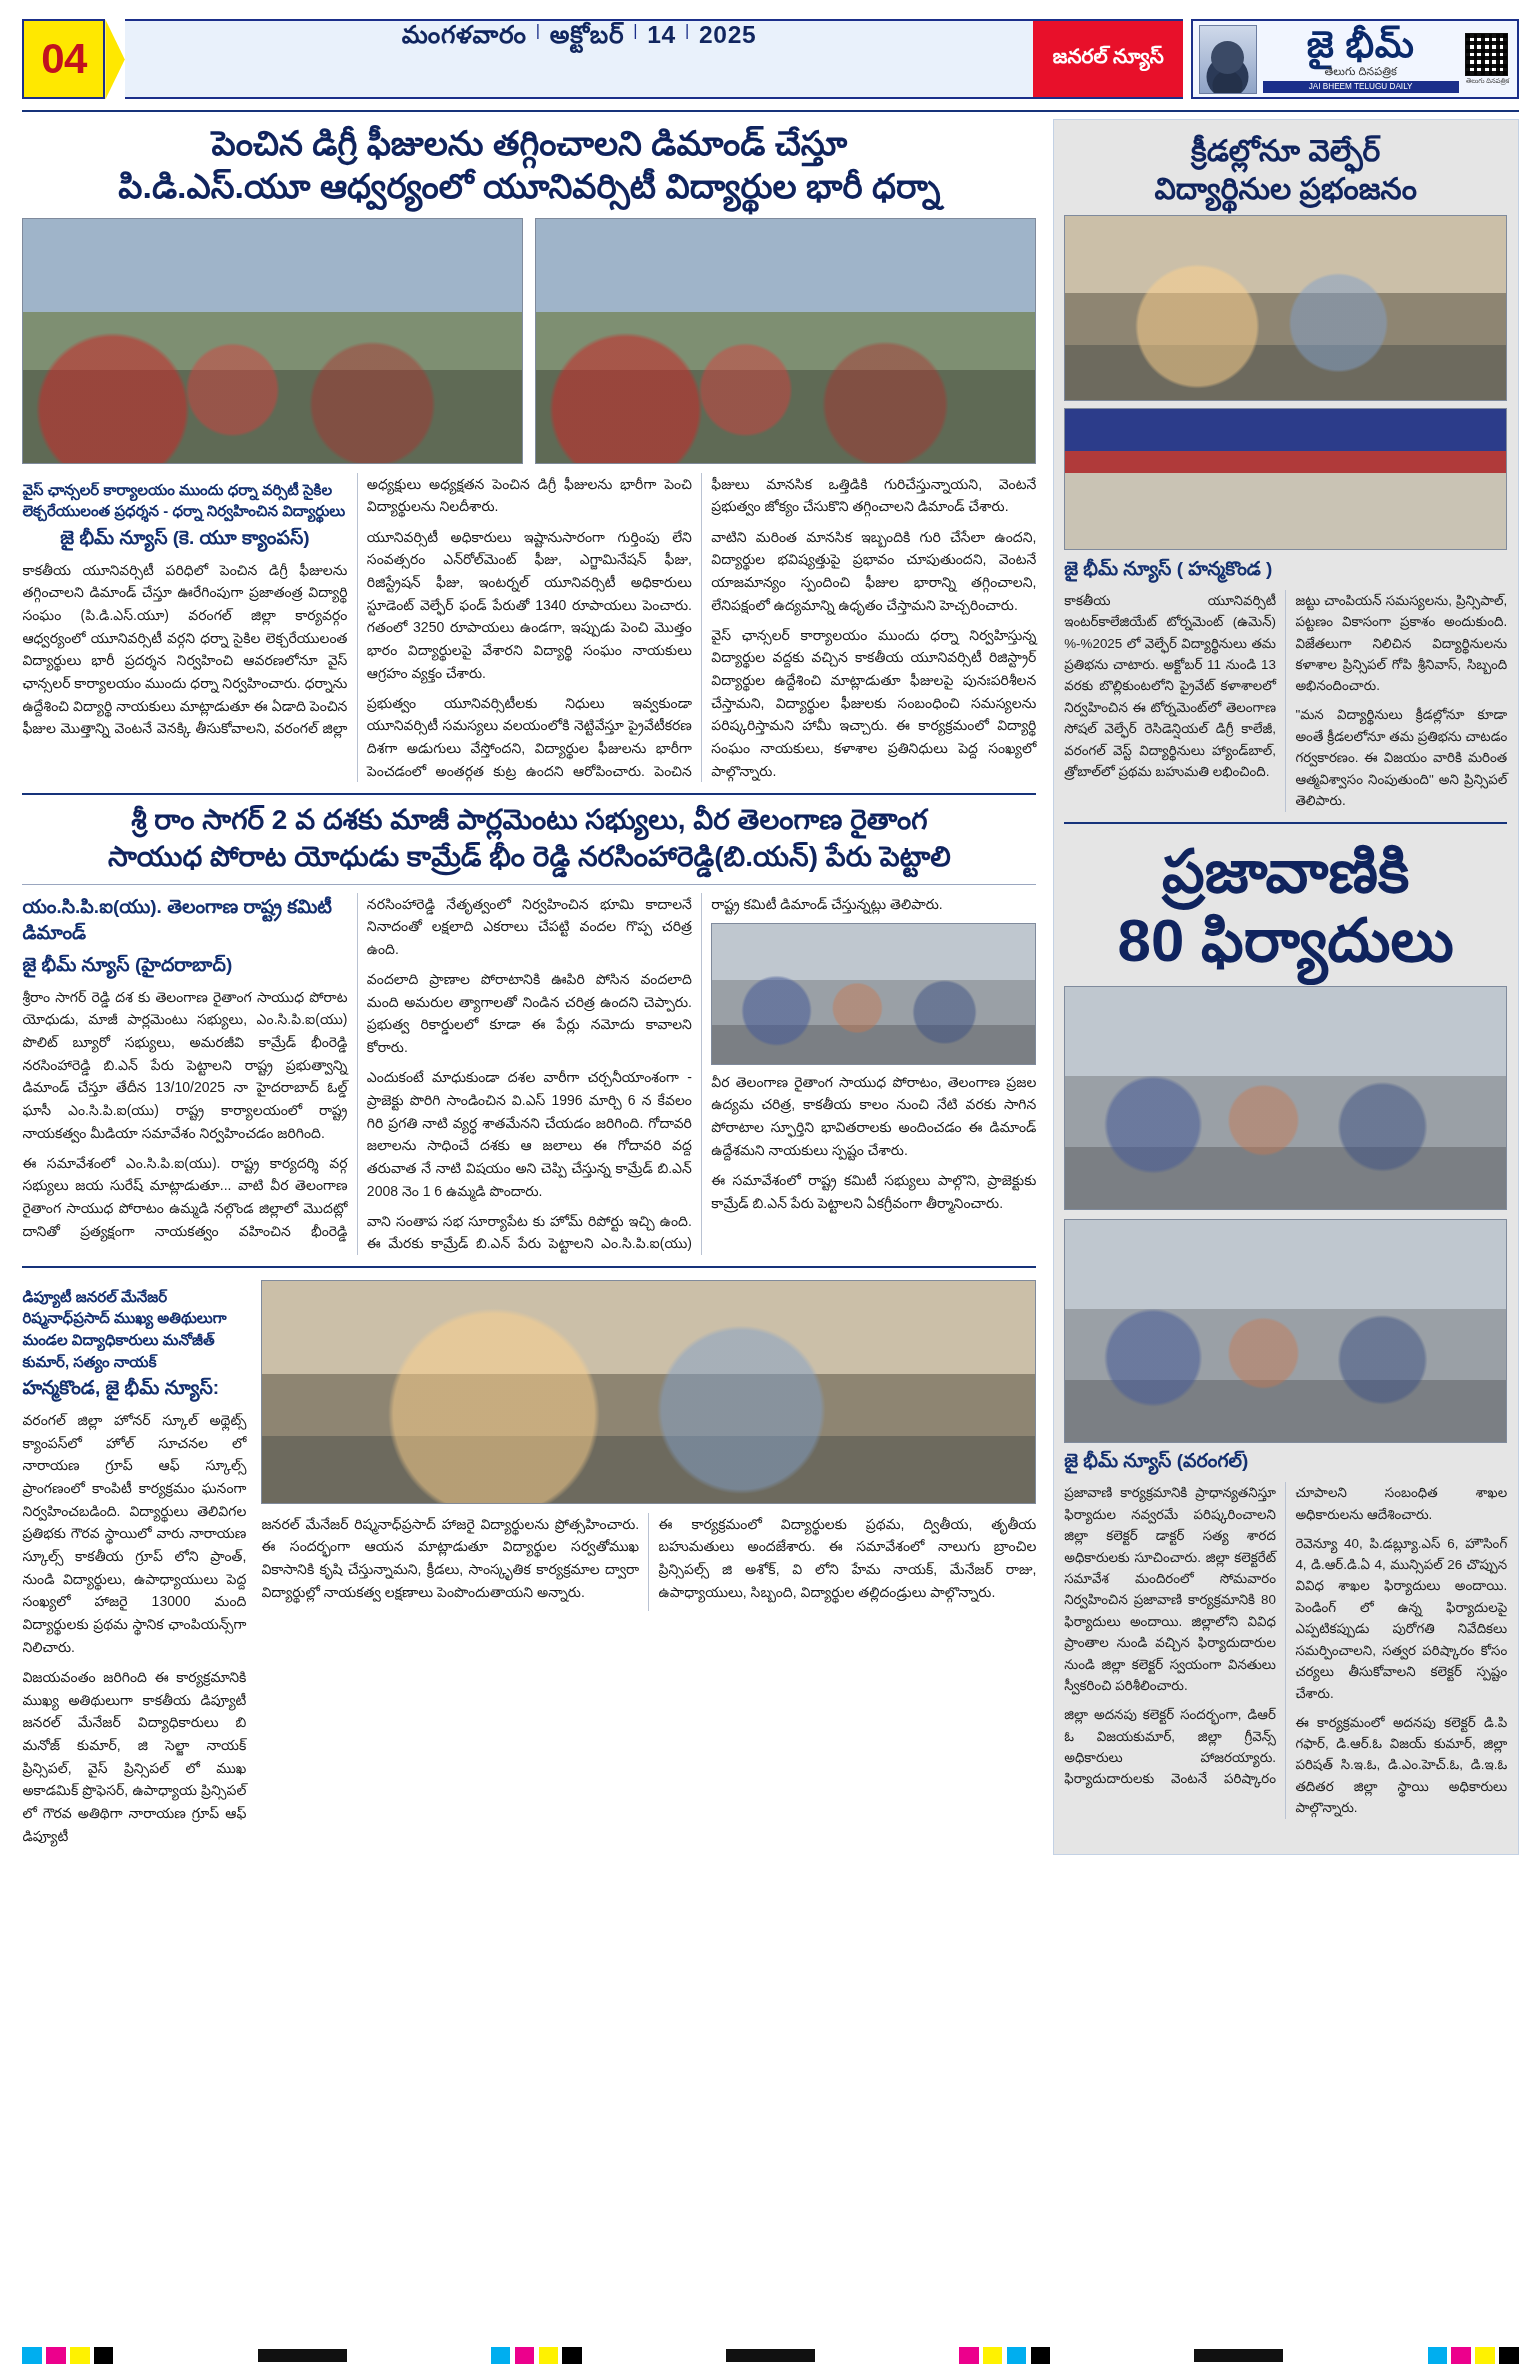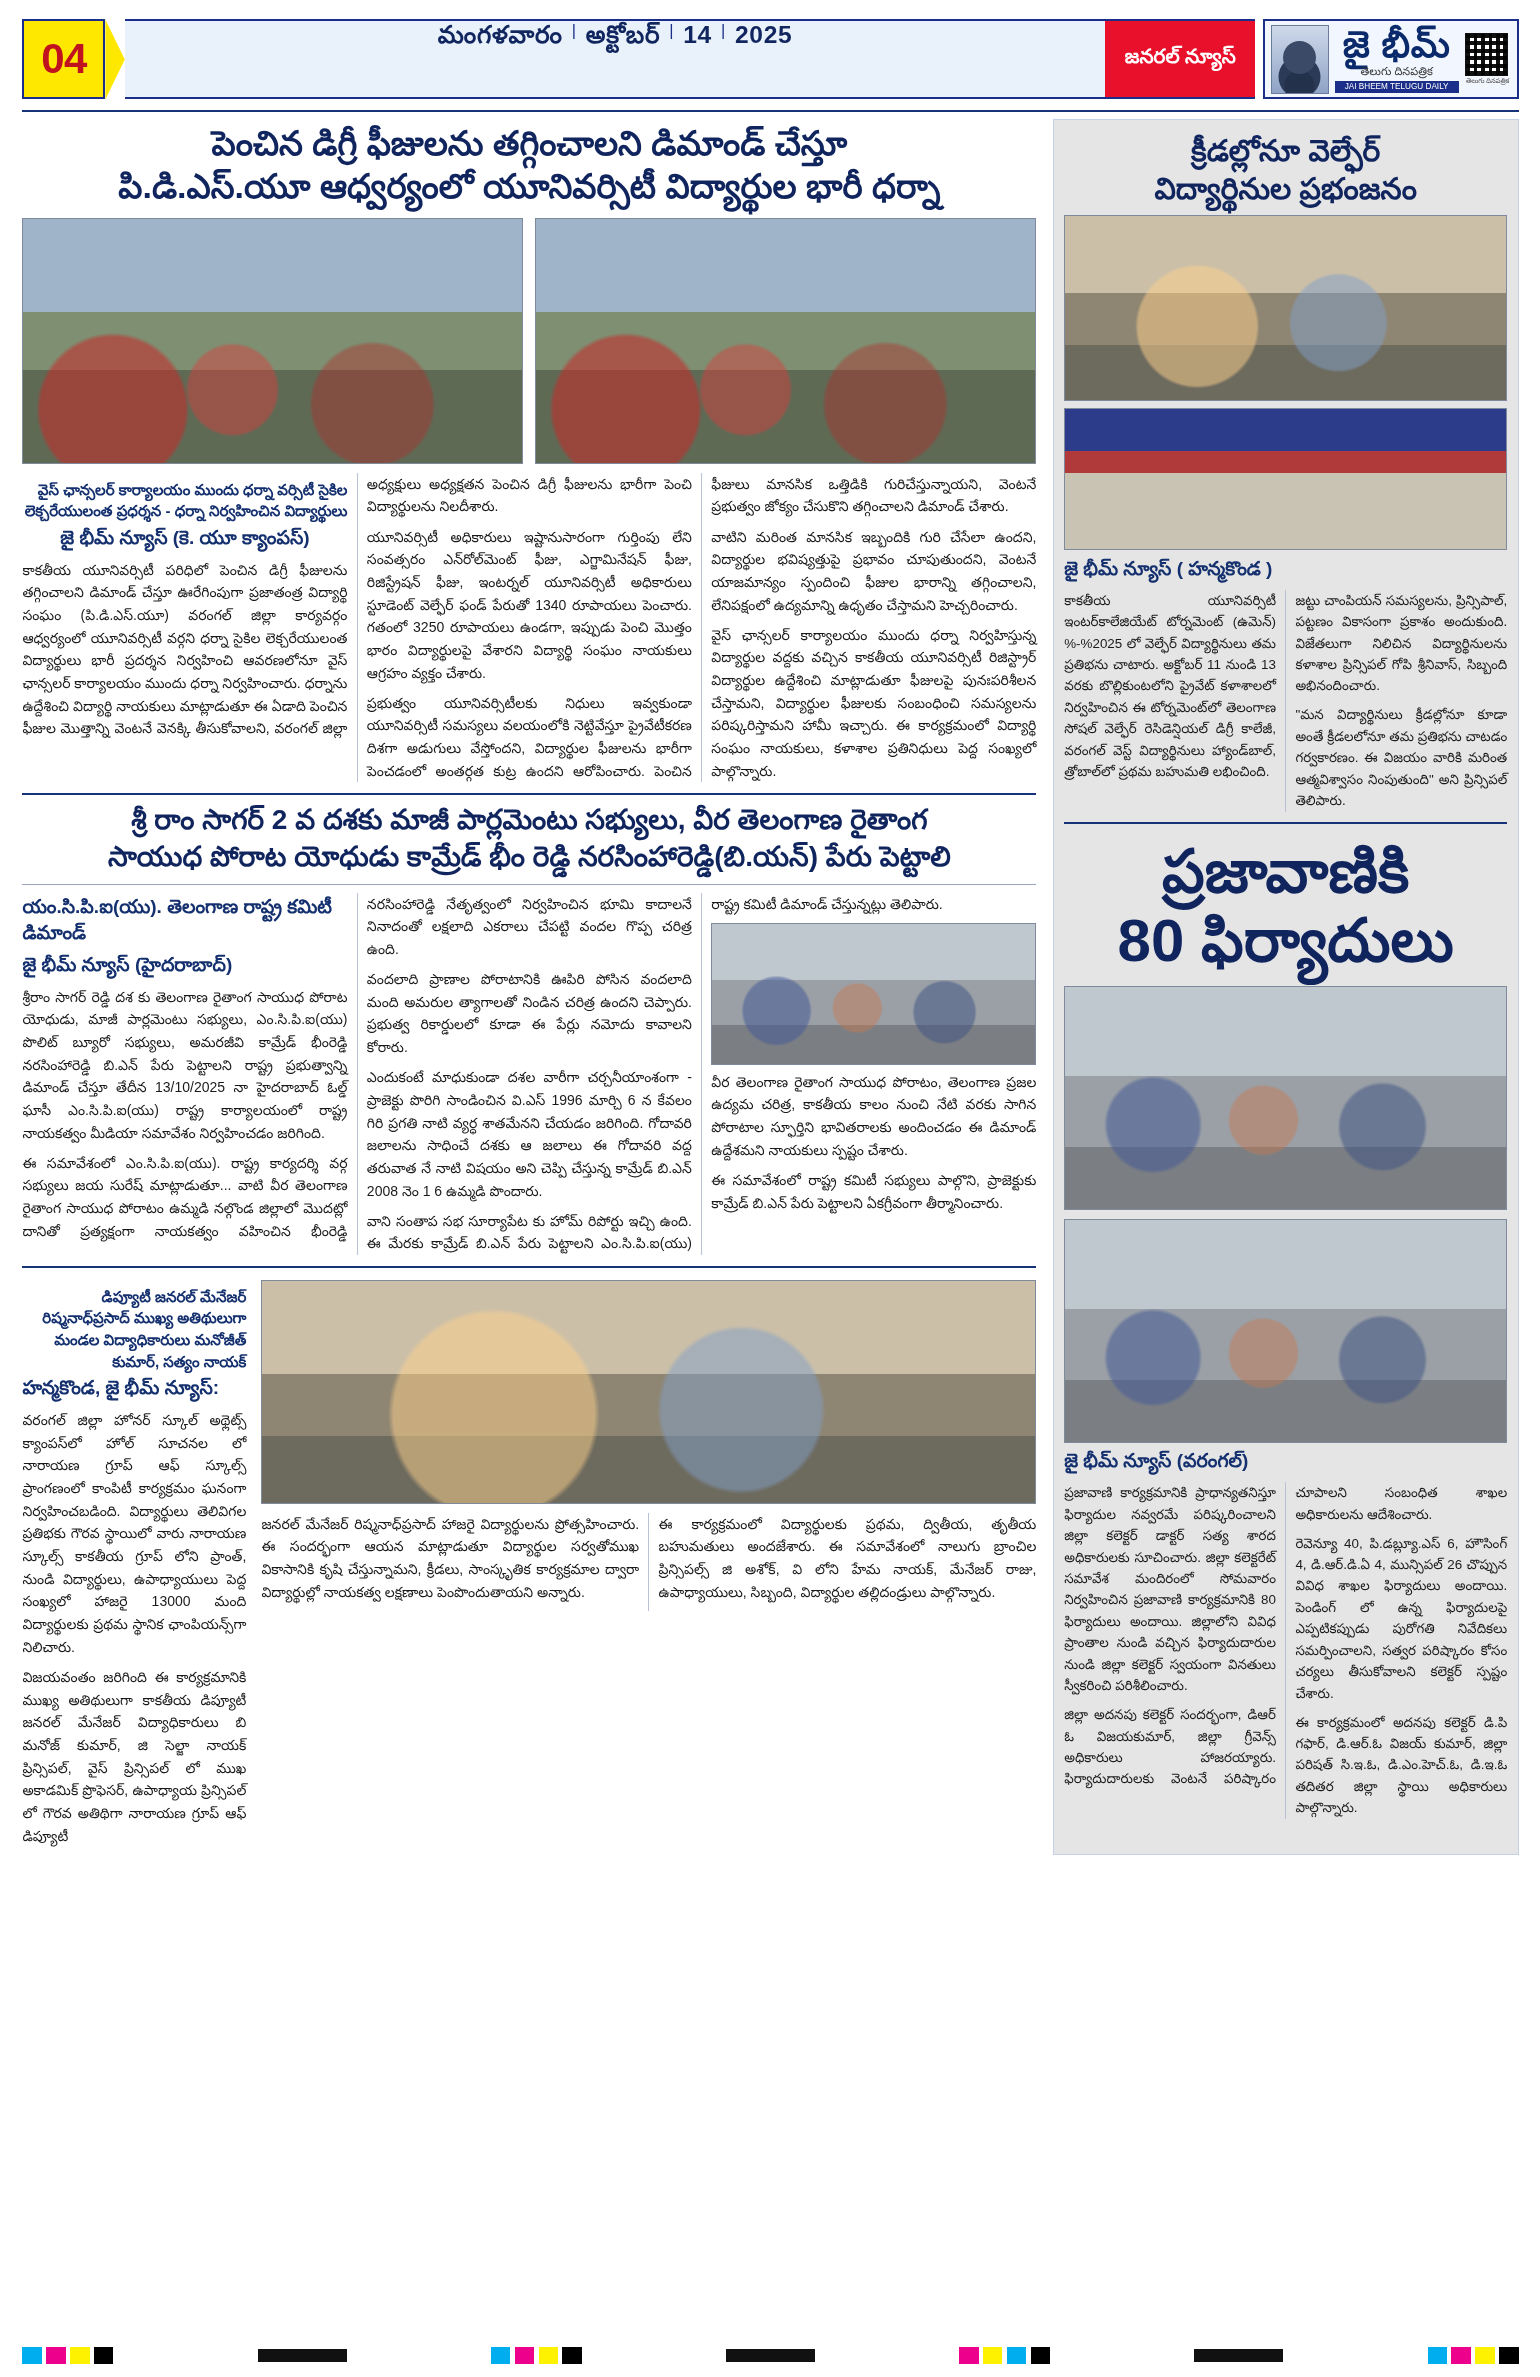--- a/index.html
+++ b/index.html
@@ -51,21 +51,21 @@
   .section-tag {
     background: #e8102a;
     color: #fff;
     display: flex; align-items: center; justify-content: center;
     font-size: 20px; font-weight: bold;
     padding: 0 19.4px;
     border-top: 2.2px solid #1b2f8a;
     border-bottom: 2.2px solid #1b2f8a;
   }
   .logo-block {
-    width: 256px;
+    width: 328px;
     background: #f2f6ff;
     border: 2.2px solid #1b2f8a;
     display: flex; align-items: center; gap: 6px;
     padding: 3px 6px;
     margin-left: 7.5px;
   }
   .logo-portrait {
     width: 58px; height: 69px;
     background: linear-gradient(#cfd9ea, #8fa3c6);
     border: 0.7px solid #6b7ca0;
@@ -147,21 +147,21 @@
       radial-gradient(circle at 45% 60%, rgba(200,120,80,.45) 0 12%, transparent 13%),
       radial-gradient(circle at 72% 63%, rgba(60,80,130,.5) 0 12%, transparent 13%),
       linear-gradient(180deg,#bfc7cf 0 40%, #9aa0a6 40% 72%, #7b7f84 72% 100%);
   }
   .photo.stage::before{
     background:
       linear-gradient(180deg,#2c3c8a 0 30%, #b03a3a 30% 46%, #c9c3b4 46% 100%),
       none;
   }
   .caption {
-    font-size: 15px; line-height:1.45; color:#123; text-align:right;
+    font-size: 15px; line-height:1.45; color:#123; text-align:left;
     margin: 6px 0 4.5px; font-weight: bold; color:#14306f;
   }
   .byline {
     font-size: 19px; font-weight: bold; color:#14306f; text-align:center;
     margin: 3px 0 6px;
   }
   .byline-left { text-align:left; }
 
   .cols3 { column-count: 3; column-gap: 19.4px; column-rule: 0.7px solid #b9c2d2; }
   .cols2 { column-count: 2; column-gap: 19.4px; column-rule: 0.7px solid #b9c2d2; }

